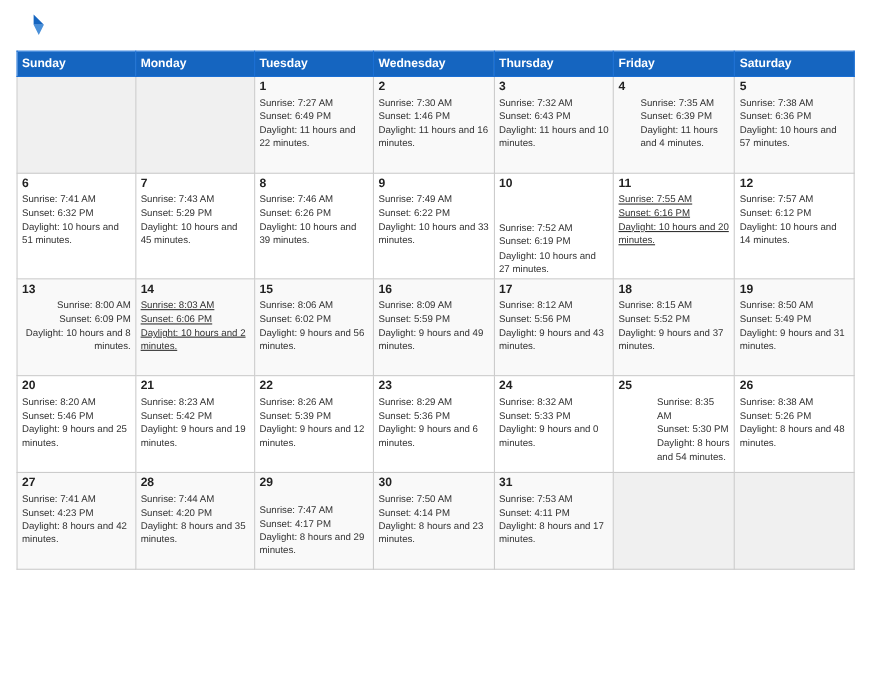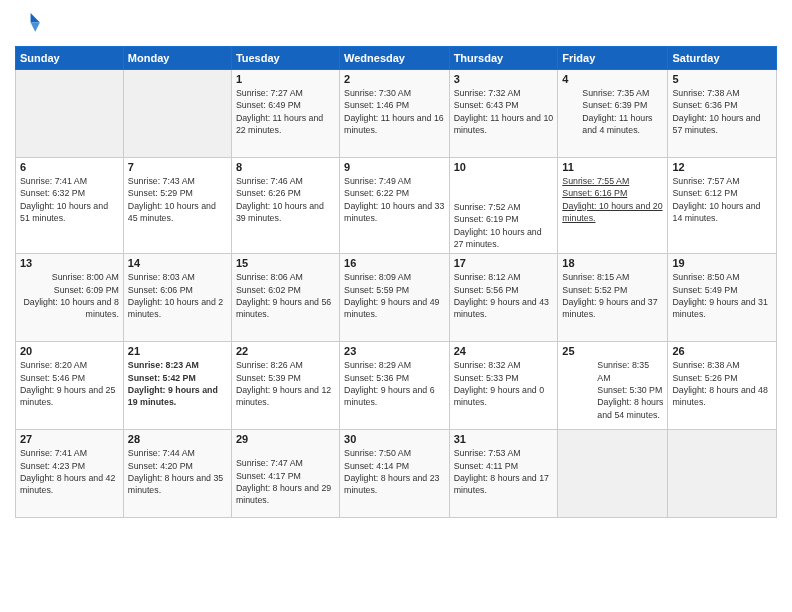--- a/index.html
+++ b/index.html
@@ -208,21 +208,21 @@
         </tr>
         <tr>
           <td>
             <span class="day-number">13</span>
             <div class="day-info" style="white-space: pre-line; text-align: right;">Sunrise: 8:00 AM
 Sunset: 6:09 PM
 Daylight: 10 hours and 8 minutes.</div>
           </td>
           <td>
             <span class="day-number">14</span>
-            <div class="day-info" style="white-space: pre-line;">Sunrise: 8:03 AM
+            <div class="day-info" style="white-space: pre-line; text-decoration: underline;">Sunrise: 8:03 AM
 Sunset: 6:06 PM
 Daylight: 10 hours and 2 minutes.</div>
           </td>
           <td>
             <span class="day-number">15</span>
             <div class="day-info" style="white-space: pre-line;">Sunrise: 8:06 AM
 Sunset: 6:02 PM
 Daylight: 9 hours and 56 minutes.</div>
           </td>
           <td>
@@ -252,21 +252,21 @@
         </tr>
         <tr>
           <td>
             <span class="day-number">20</span>
             <div class="day-info" style="white-space: pre-line;">Sunrise: 8:20 AM
 Sunset: 5:46 PM
 Daylight: 9 hours and 25 minutes.</div>
           </td>
           <td>
             <span class="day-number">21</span>
-            <div class="day-info" style="white-space: pre-line; font-weight: bold;">Sunrise: 8:23 AM
+            <div class="day-info" style="white-space: pre-line;">Sunrise: 8:23 AM
 Sunset: 5:42 PM
 Daylight: 9 hours and 19 minutes.</div>
           </td>
           <td>
             <span class="day-number">22</span>
             <div class="day-info" style="white-space: pre-line;">Sunrise: 8:26 AM
 Sunset: 5:39 PM
 Daylight: 9 hours and 12 minutes.</div>
           </td>
           <td>

